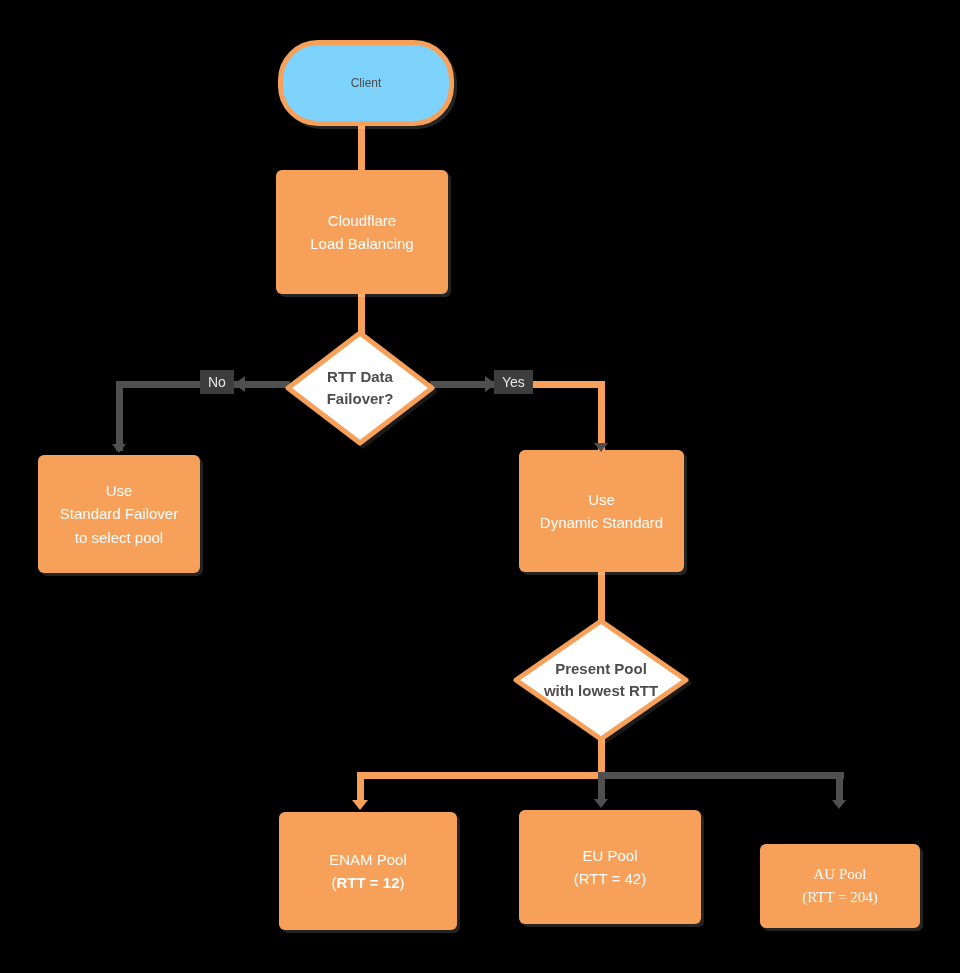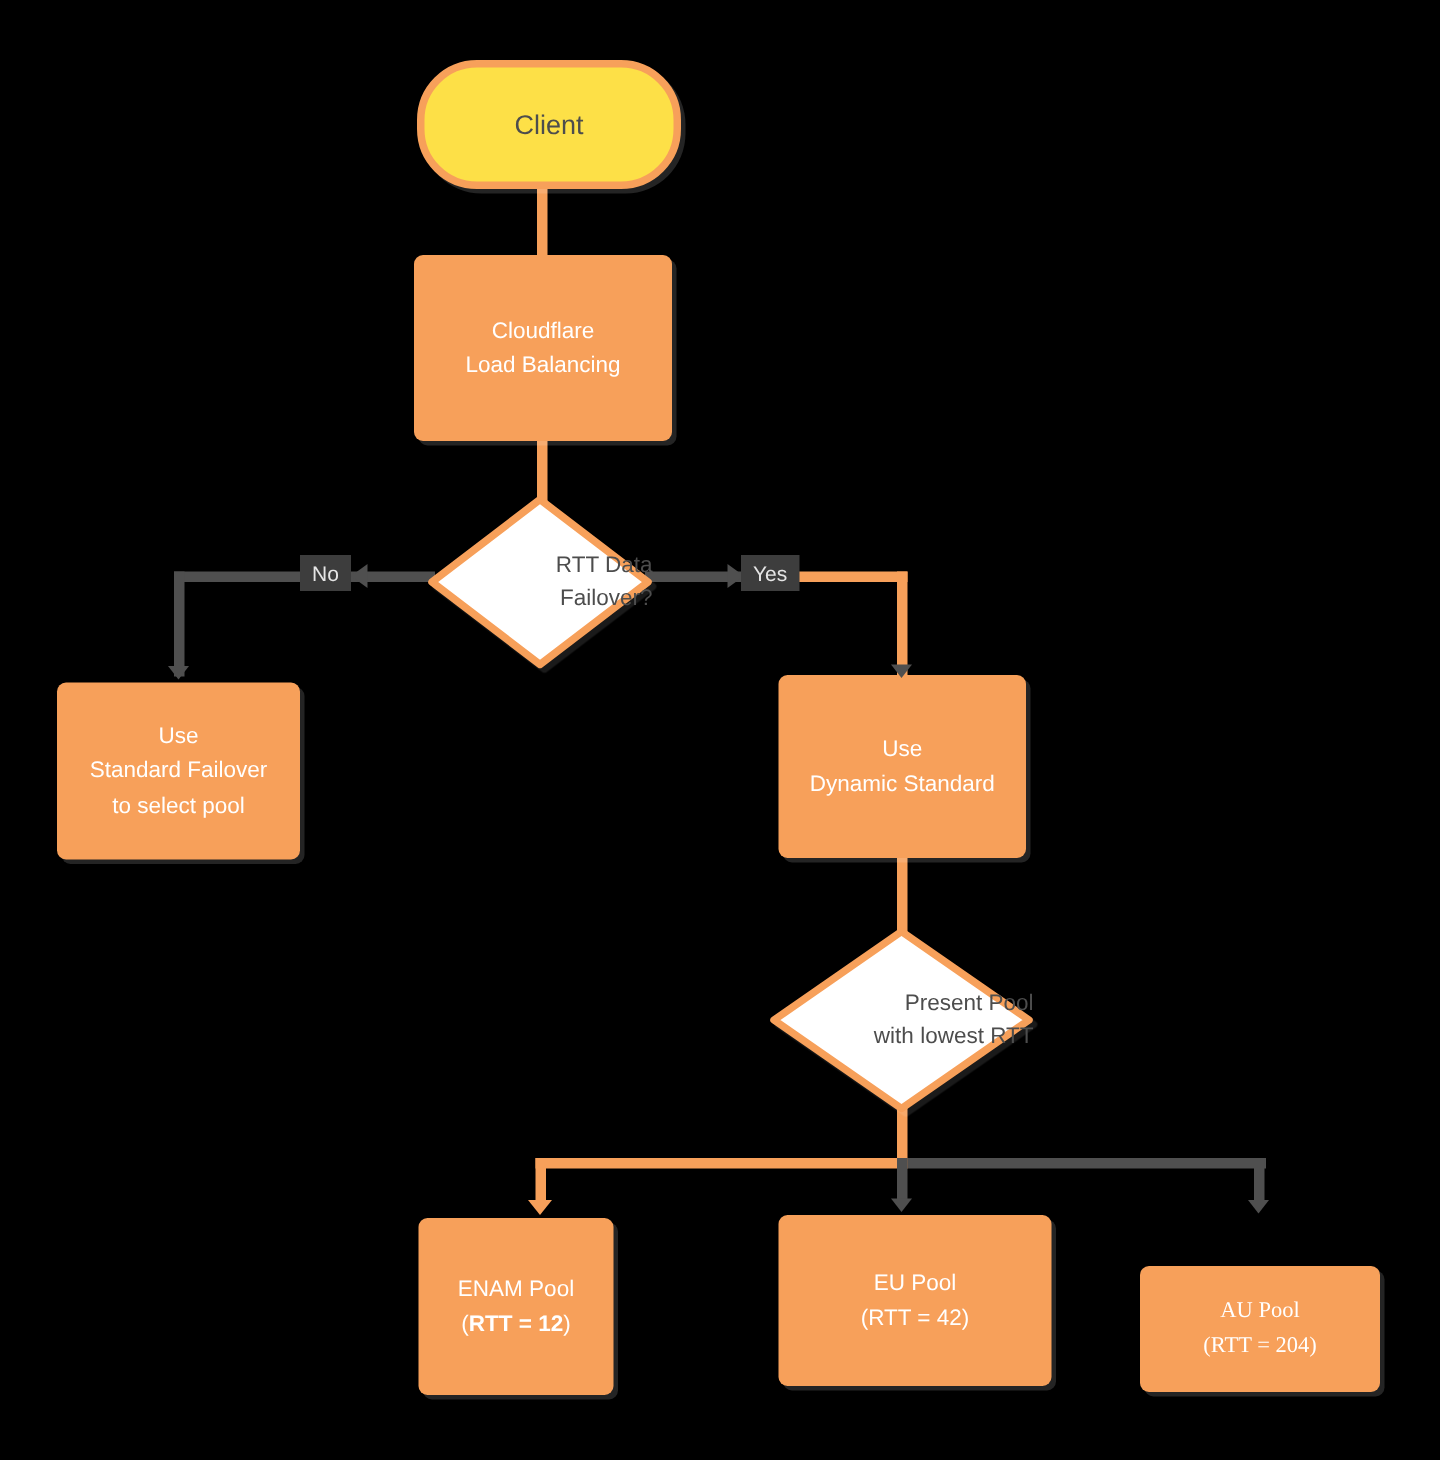--- a/index.html
+++ b/index.html
@@ -11,30 +11,30 @@
   .line{position:absolute;}
   .line.orange{background:#f7a05a;}
   .line.gray{background:#4f4f4f;}
   .box{
     position:absolute;background:#f7a05a;border-radius:6px;color:#fff;
     display:flex;flex-direction:column;align-items:center;justify-content:center;
     text-align:center;font-size:15px;line-height:1.55;
     box-shadow:3px 3px 0 rgba(255,255,255,0.14);
   }
   .stadium{
-    position:absolute;background:#fde047;border:5px solid #f7a05a;border-radius:40px;
-    color:#4d4d4d;display:flex;align-items:center;justify-content:center;font-size:18px;
+    position:absolute;background:#7dd3fc;border:5px solid #f7a05a;border-radius:40px;
+    color:#4d4d4d;display:flex;align-items:center;justify-content:center;font-size:12px;
     box-shadow:3px 3px 0 rgba(255,255,255,0.14);
   }
   .diamond{position:absolute;}
   .diamond svg{display:block;filter:drop-shadow(3px 3px 0 rgba(255,255,255,0.10));}
   .dtext{
     position:absolute;left:0;top:0;right:0;bottom:0;
-    display:flex;flex-direction:column;align-items:flex-end;justify-content:center;
-    color:#4d4d4d;font-size:15px;line-height:1.45;text-align:center;
+    display:flex;flex-direction:column;align-items:center;justify-content:center;
+    color:#4d4d4d;font-size:15px;line-height:1.45;text-align:center;font-weight:bold;
   }
   .edge-label{
     position:absolute;background:#3d3d3d;color:#e5e5e5;
     font-size:14px;padding:4px 8px;z-index:5;
   }
   .arrow{position:absolute;width:0;height:0;z-index:4;}
   .bline{white-space:nowrap;}
 </style>
 </head>
 <body>
@@ -104,21 +104,21 @@
 <div class="diamond" style="left:513px;top:618px;width:176px;height:124px;">
   <svg width="176" height="124" viewBox="0 0 176 124">
     <polygon points="88,3 173,62 88,121 3,62" fill="#ffffff" stroke="#f7a05a" stroke-width="5" stroke-linejoin="round"></polygon>
   </svg>
   <div class="dtext">
     <div>Present Pool</div>
     <div>with lowest RTT</div>
   </div>
 </div>
 
-<div class="box" style="left:279px;top:812px;width:130px;height:118px;">
+<div class="box" style="left:279px;top:812px;width:178px;height:118px;">
   <div class="bline">ENAM Pool</div>
   <div class="bline"><span>(</span><b>RTT = 12</b><span>)</span></div>
 </div>
 
 <div class="box" style="left:519px;top:810px;width:182px;height:114px;">
   <div class="bline">EU Pool</div>
   <div class="bline">(RTT = 42)</div>
 </div>
 
 <div class="box" style="left:760px;top:844px;width:160px;height:84px;font-family:Liberation Serif, serif;">

